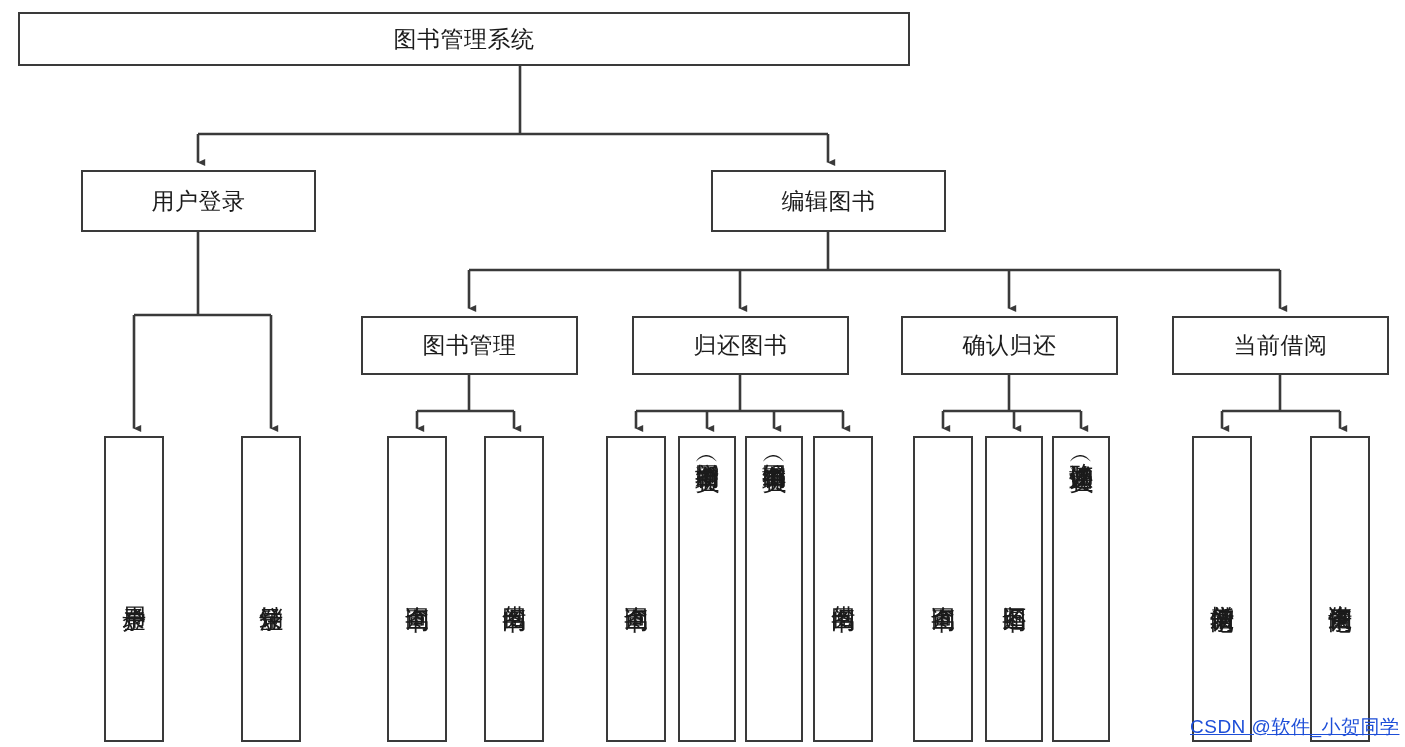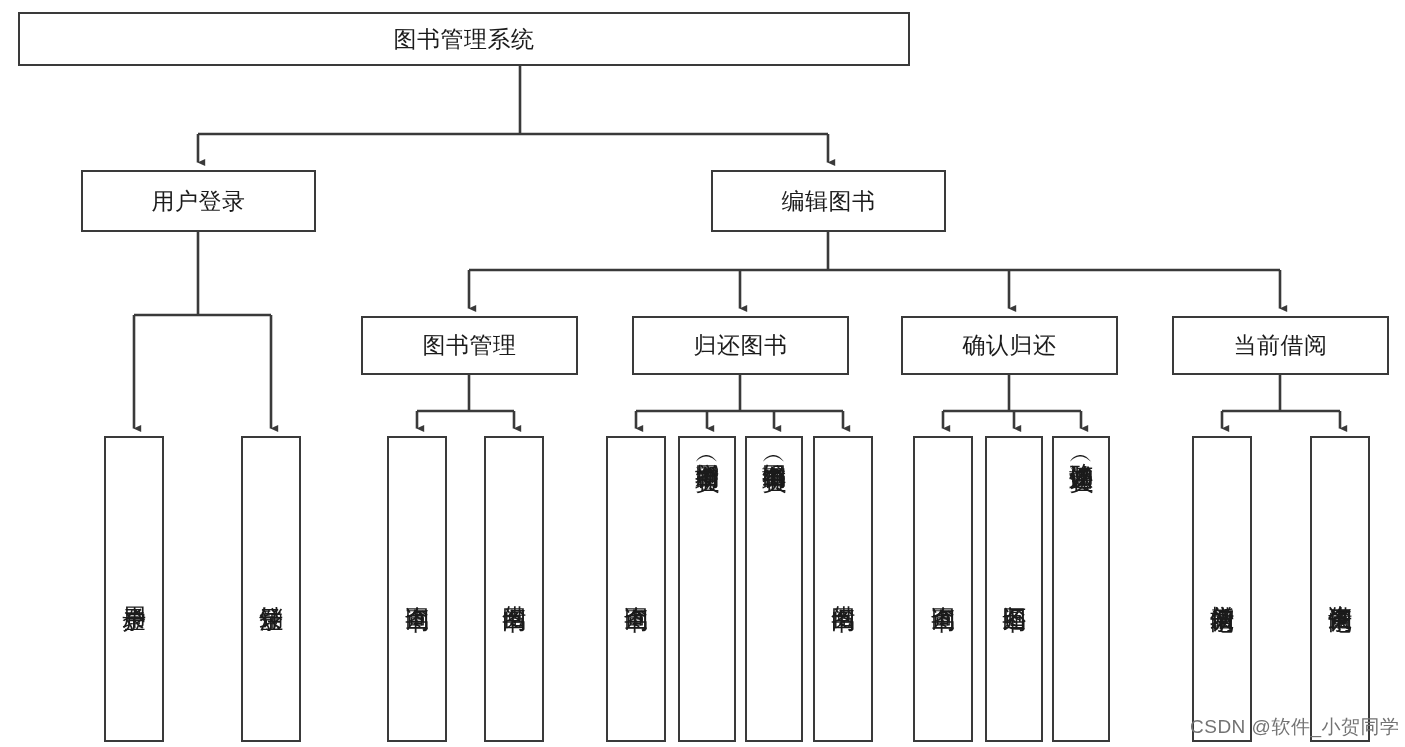--- a/index.html
+++ b/index.html
@@ -175,14 +175,14 @@
   <div class="leaf-box align-start" style="left: 1052px; top: 436px; width: 58px; height: 306px;">
     <span class="node-label">确认归还（管理员）</span>
   </div>
   <div class="leaf-box align-center" style="left: 1192px; top: 436px; width: 60px; height: 306px;">
     <span class="node-label">新增借阅记录</span>
   </div>
   <div class="leaf-box align-center" style="left: 1310px; top: 436px; width: 60px; height: 306px;">
     <span class="node-label">查询借阅记录</span>
   </div>
 
-  <div class="watermark" style="left: 1190px; top: 714px; color: #737373;">CSDN @软件_小贺同学</div>
+  <div class="watermark" style="left: 1190px; top: 714px; color: #1d4ed8; text-decoration: underline;">CSDN @软件_小贺同学</div>
 </div>
 
 </body></html>

